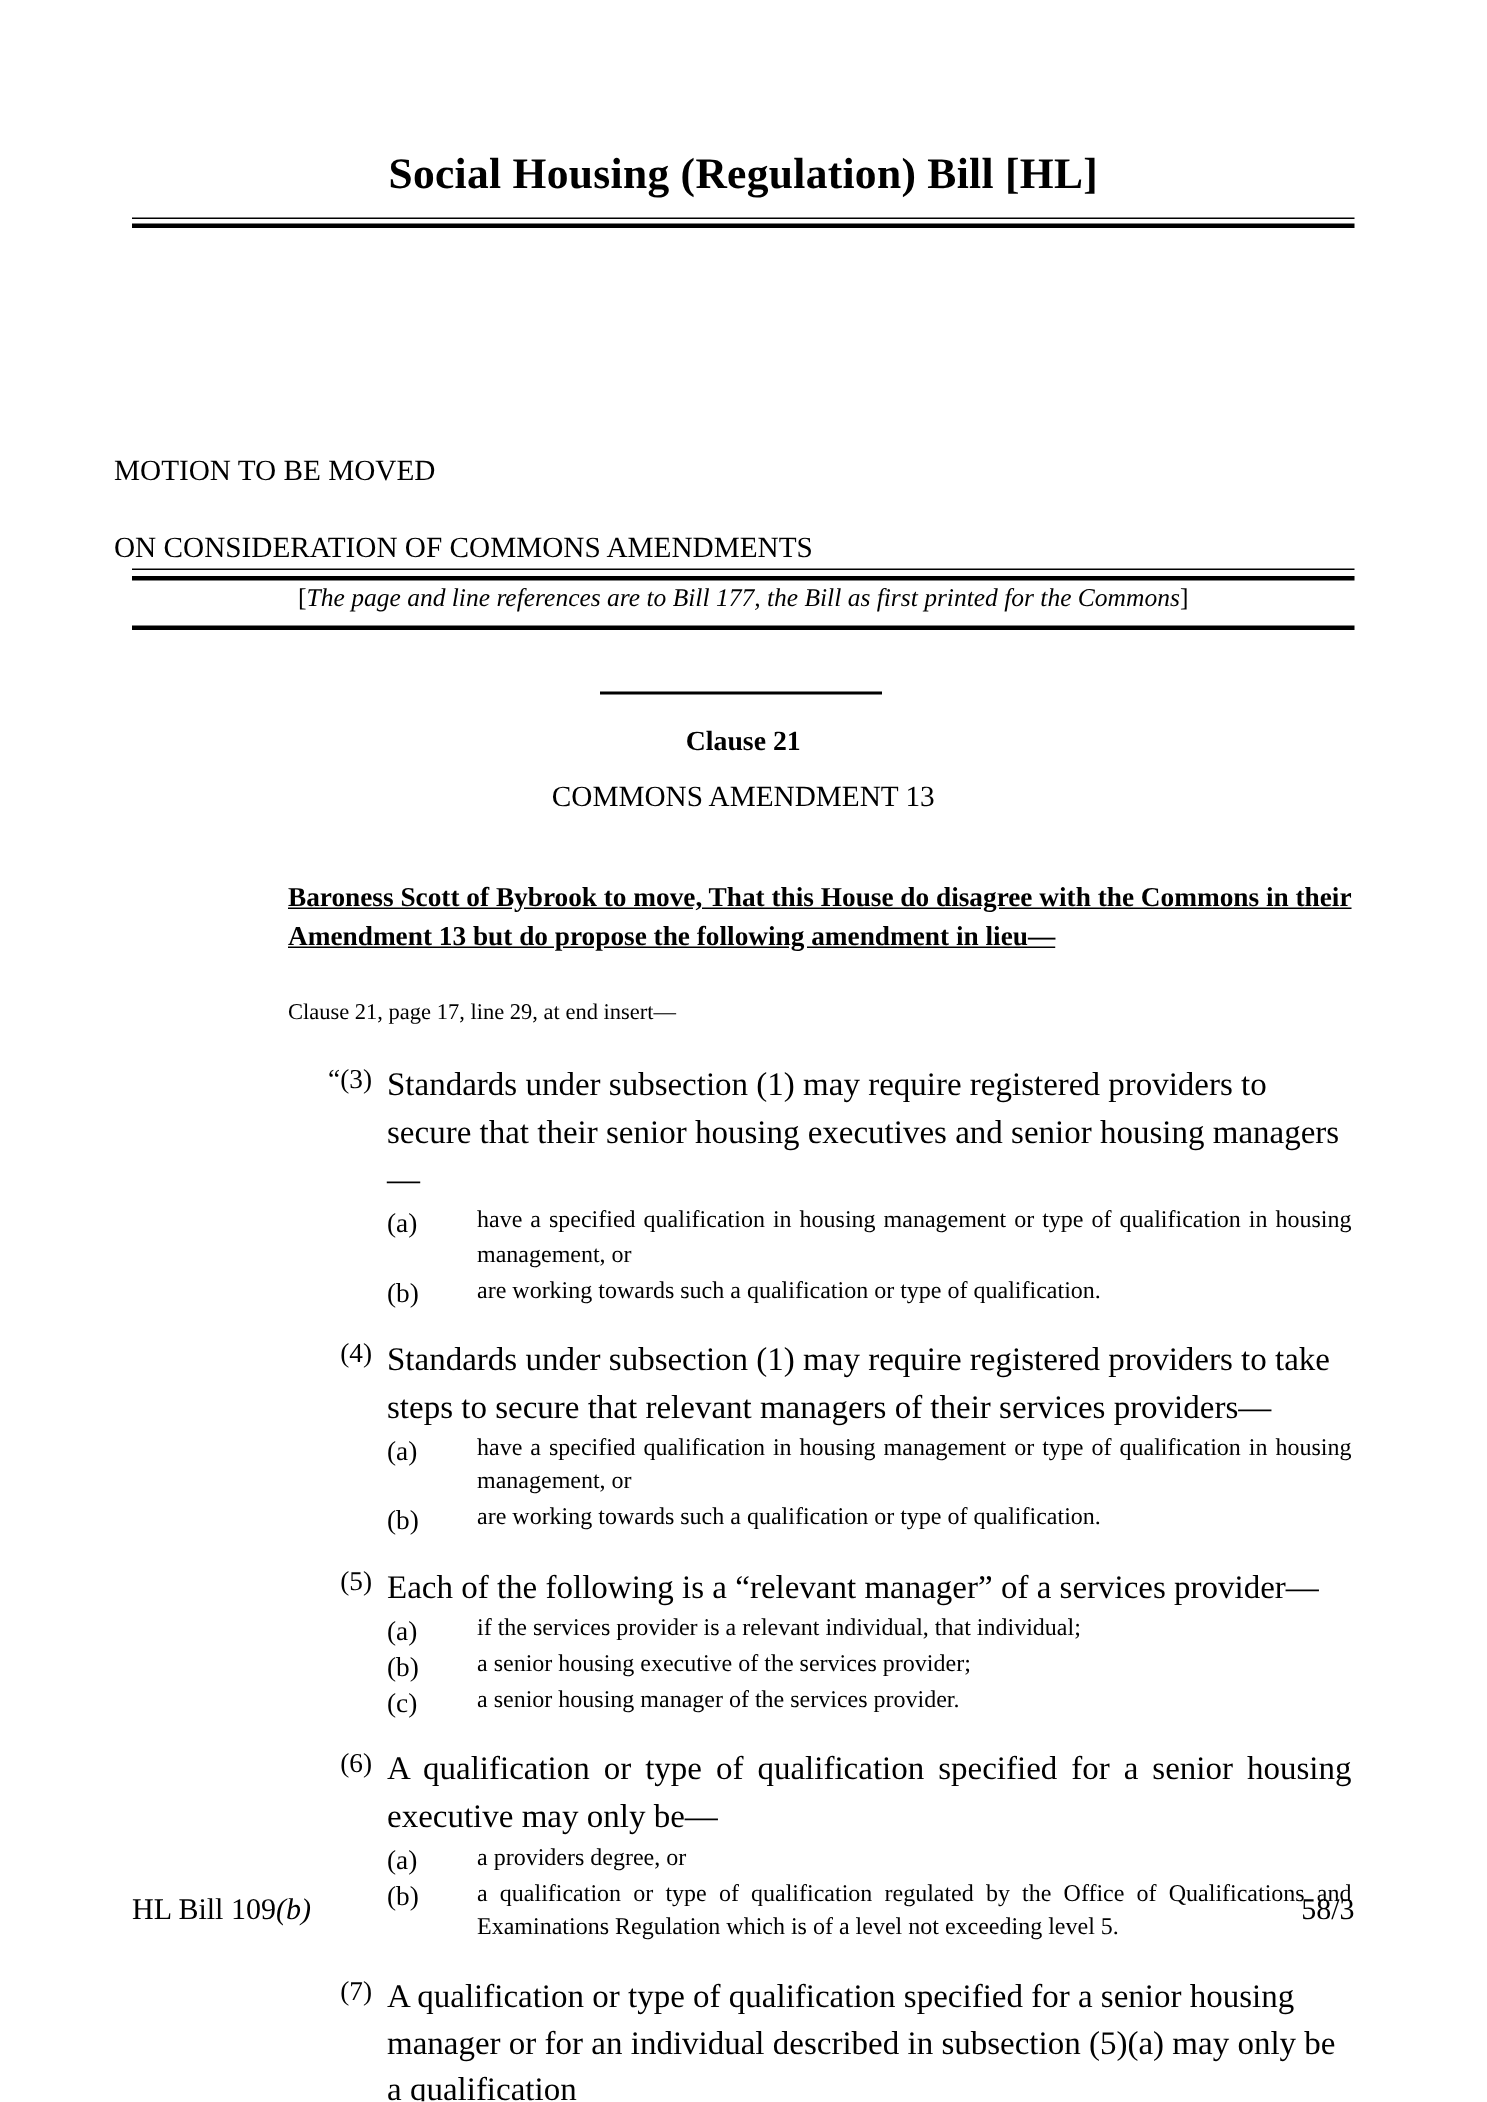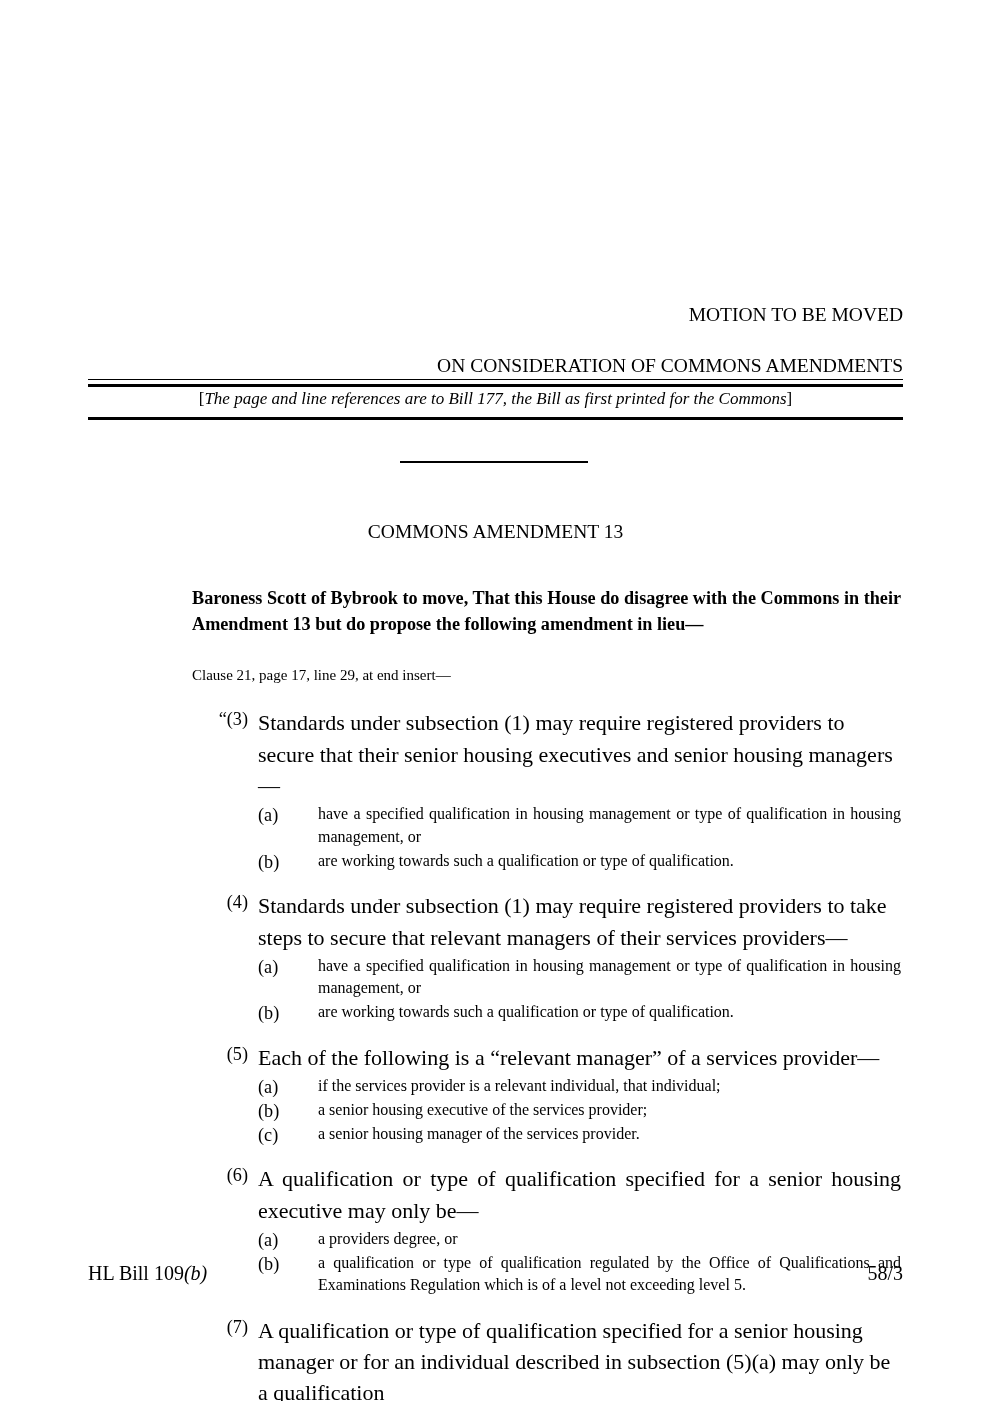--- a/index.html
+++ b/index.html
@@ -48,24 +48,24 @@
     width: 100%;
   }
   .rule-gap-2 { height: 3px; }
   .rule-gap-3 { height: 4px; }
 
   .title-rules { margin-top: 12px; }
 
   
   .motion-head {
     position: absolute;
-    left: 88px;
+    left: 76px;
     top: 303px;
     width: 815px;
-    text-align: right;
+    text-align: left;
   }
   .motion-line-1 {
     font-size: 19.5px;
     line-height: 1.2;
     margin: 0;
   }
   .motion-line-2 {
     font-size: 19.5px;
     line-height: 1.2;
     margin: 28px 0 0 0;
@@ -122,20 +122,21 @@
     left: 192px;
     top: 586px;
     width: 709px;
   }
   .motion-statement {
     font-size: 18.2px;
     font-weight: bold;
     line-height: 1.42;
     text-align: left;
     margin: 0;
+    text-decoration: underline;
   }
   .insert-line {
     font-size: 15px;
     line-height: 1.45;
     margin: 27px 0 0 0;
   }
 
   
   .subsections {
     margin-top: 21px;
@@ -202,36 +203,45 @@
     align-items: baseline;
     font-size: 20px;
   }
   .footer .ital { font-style: italic; }
 </style>
 </head>
 <body>
 
 <div class="page">
 
+  <div class="title-block">
+    <div class="bill-title">Social Housing (Regulation) Bill [HL]</div>
+    <div class="title-rules">
+      <div class="rule-thin"></div>
+      <div class="rule-gap-2"></div>
+      <div class="rule-thick"></div>
+    </div>
+  </div>
 
   <div class="motion-head">
     <div class="motion-line-1">MOTION TO BE MOVED</div>
     <div class="motion-line-2">ON CONSIDERATION OF COMMONS AMENDMENTS</div>
   </div>
 
   <div class="note-block">
     <div class="rule-thin"></div>
     <div class="rule-gap-3"></div>
     <div class="rule-thick"></div>
     <div class="note-text"><span class="brk">[</span><span>The page and line references are to Bill 177, the Bill as first printed for the Commons</span><span class="brk">]</span></div>
     <div class="rule-thick"></div>
   </div>
 
   <div class="short-rule"></div>
 
+  <div class="clause-heading">Clause 21</div>
   <div class="amendment-heading">COMMONS AMENDMENT 13</div>
 
   <div class="body-area">
     <div class="motion-statement">Baroness Scott of Bybrook to move, That this House do disagree with the Commons in their Amendment 13 but do propose the following amendment in lieu—</div>
     <div class="insert-line">Clause 21, page 17, line 29, at end insert—</div>
 
     <div class="subsections" id="subsections-root">
         <div class="subsec">
           <div class="subsec-num">“(3)</div>
           <div class="subsec-body">Standards under subsection (1) may require registered providers to secure that their senior housing executives and senior housing managers—</div>

